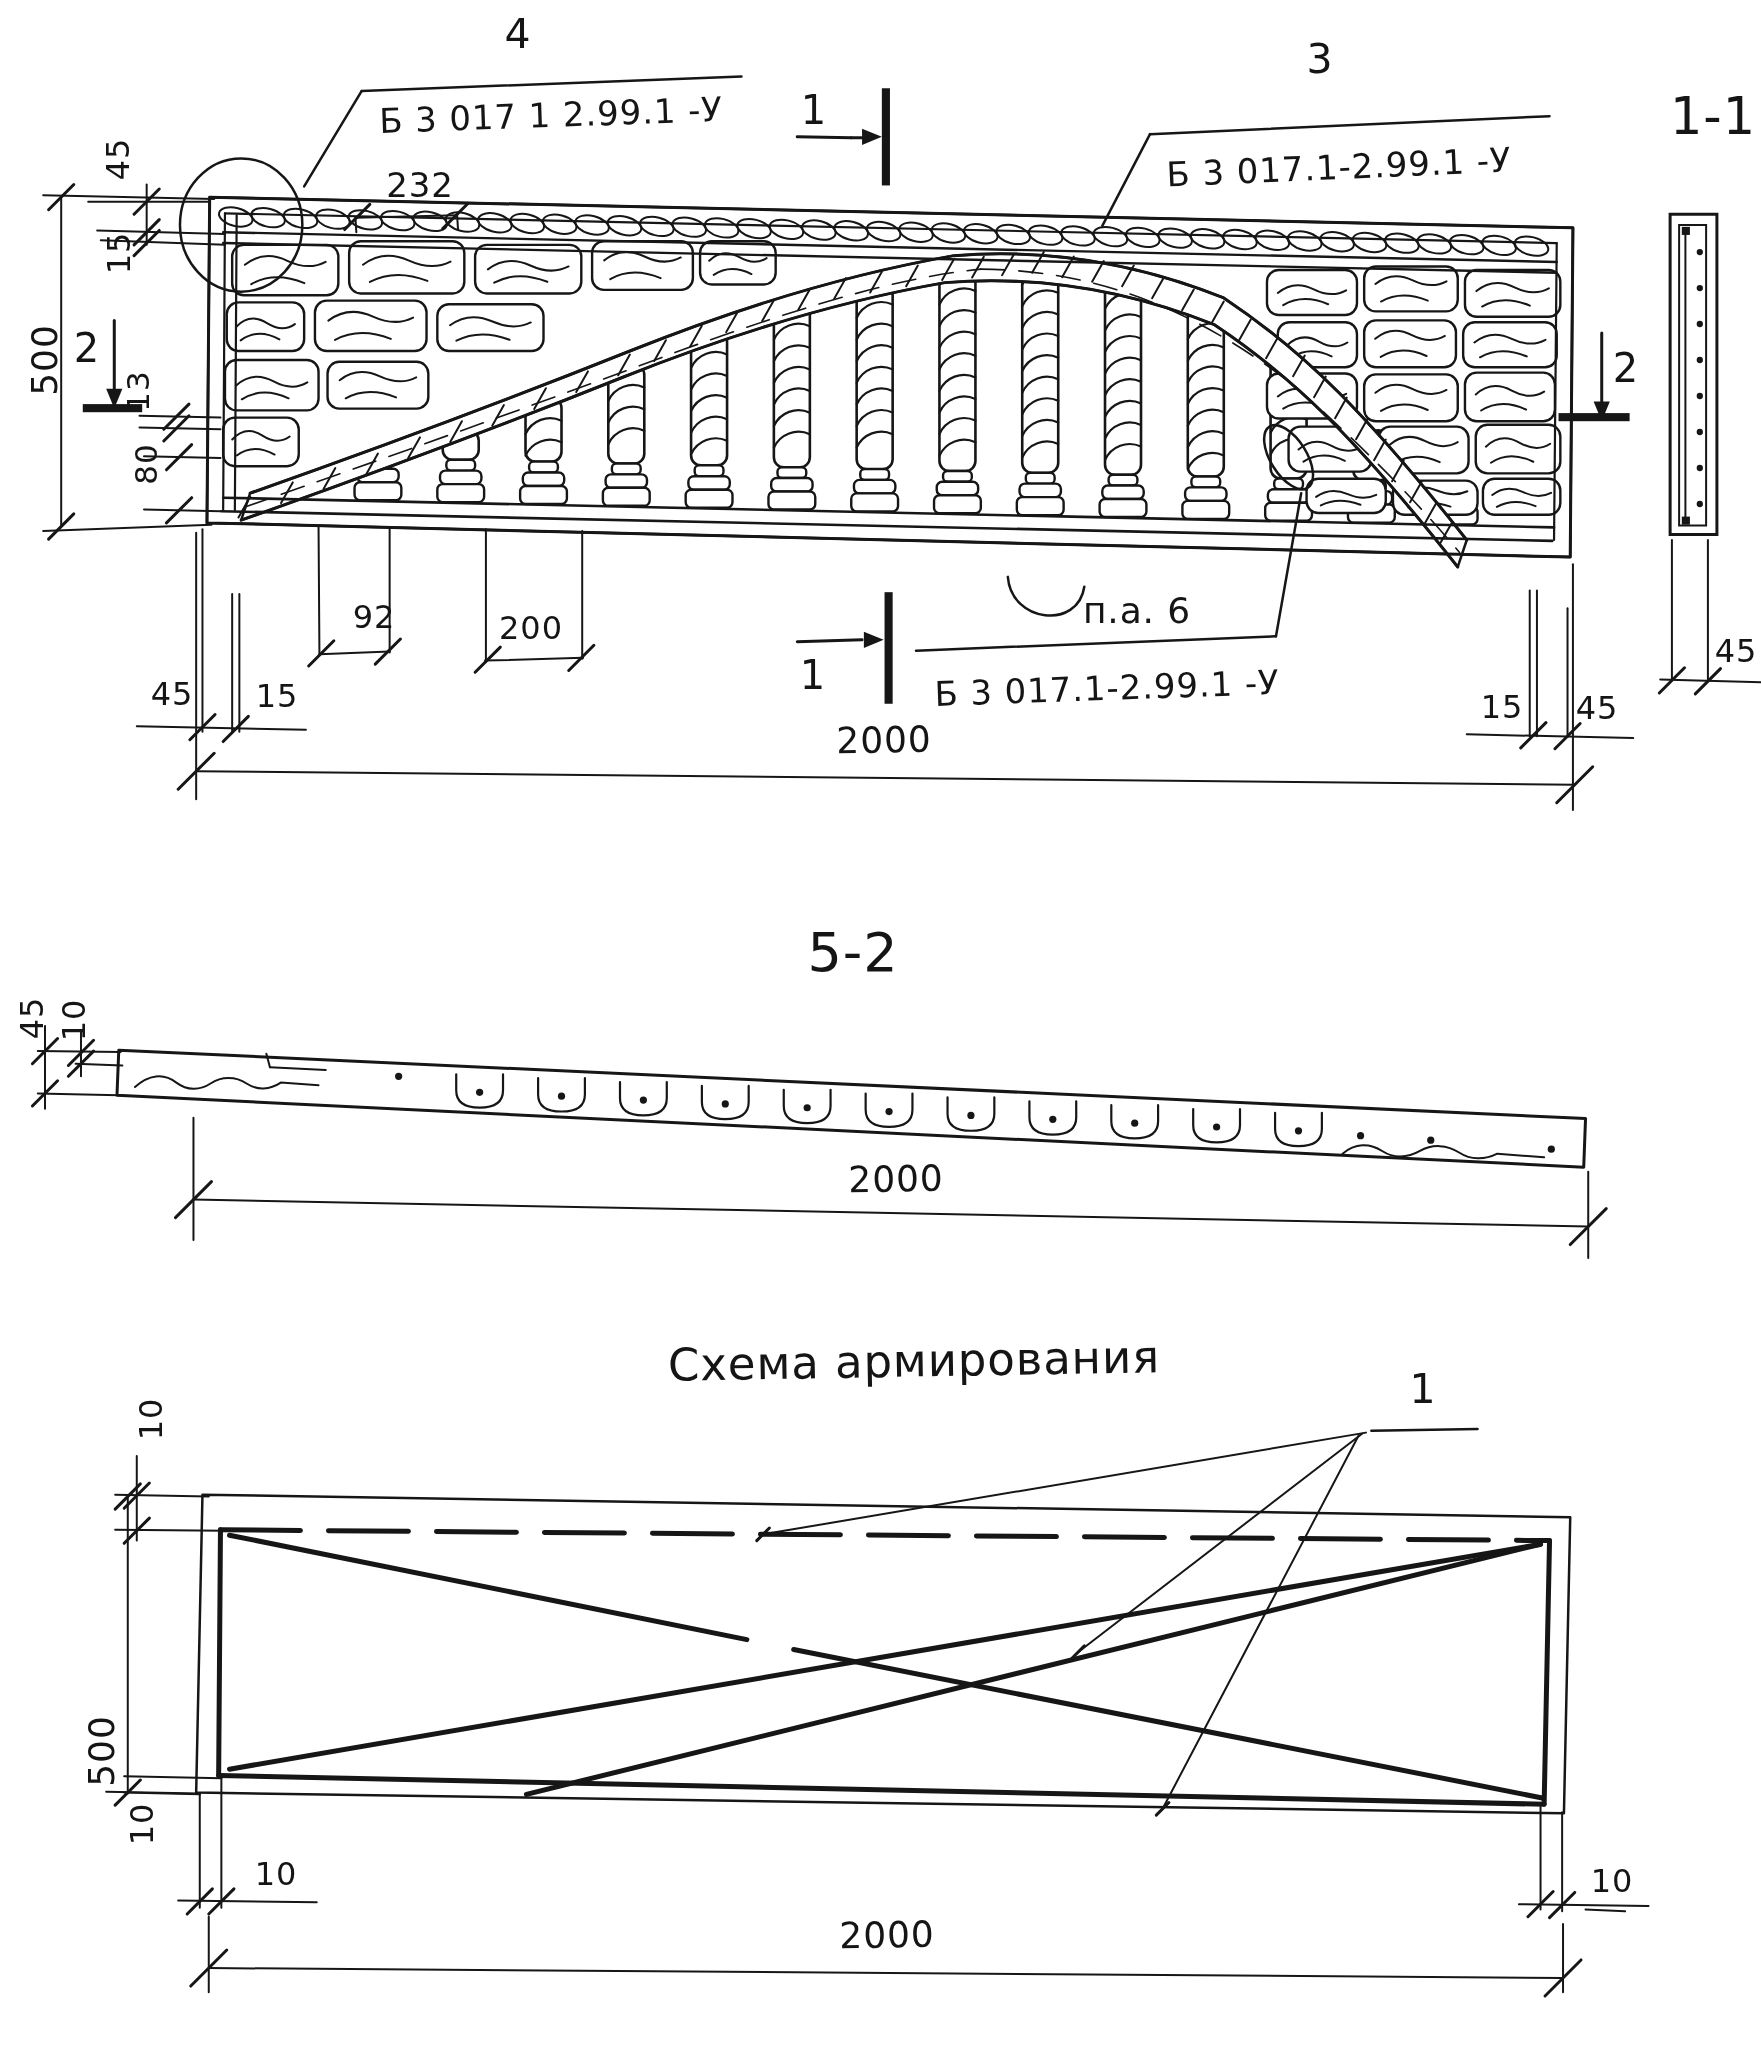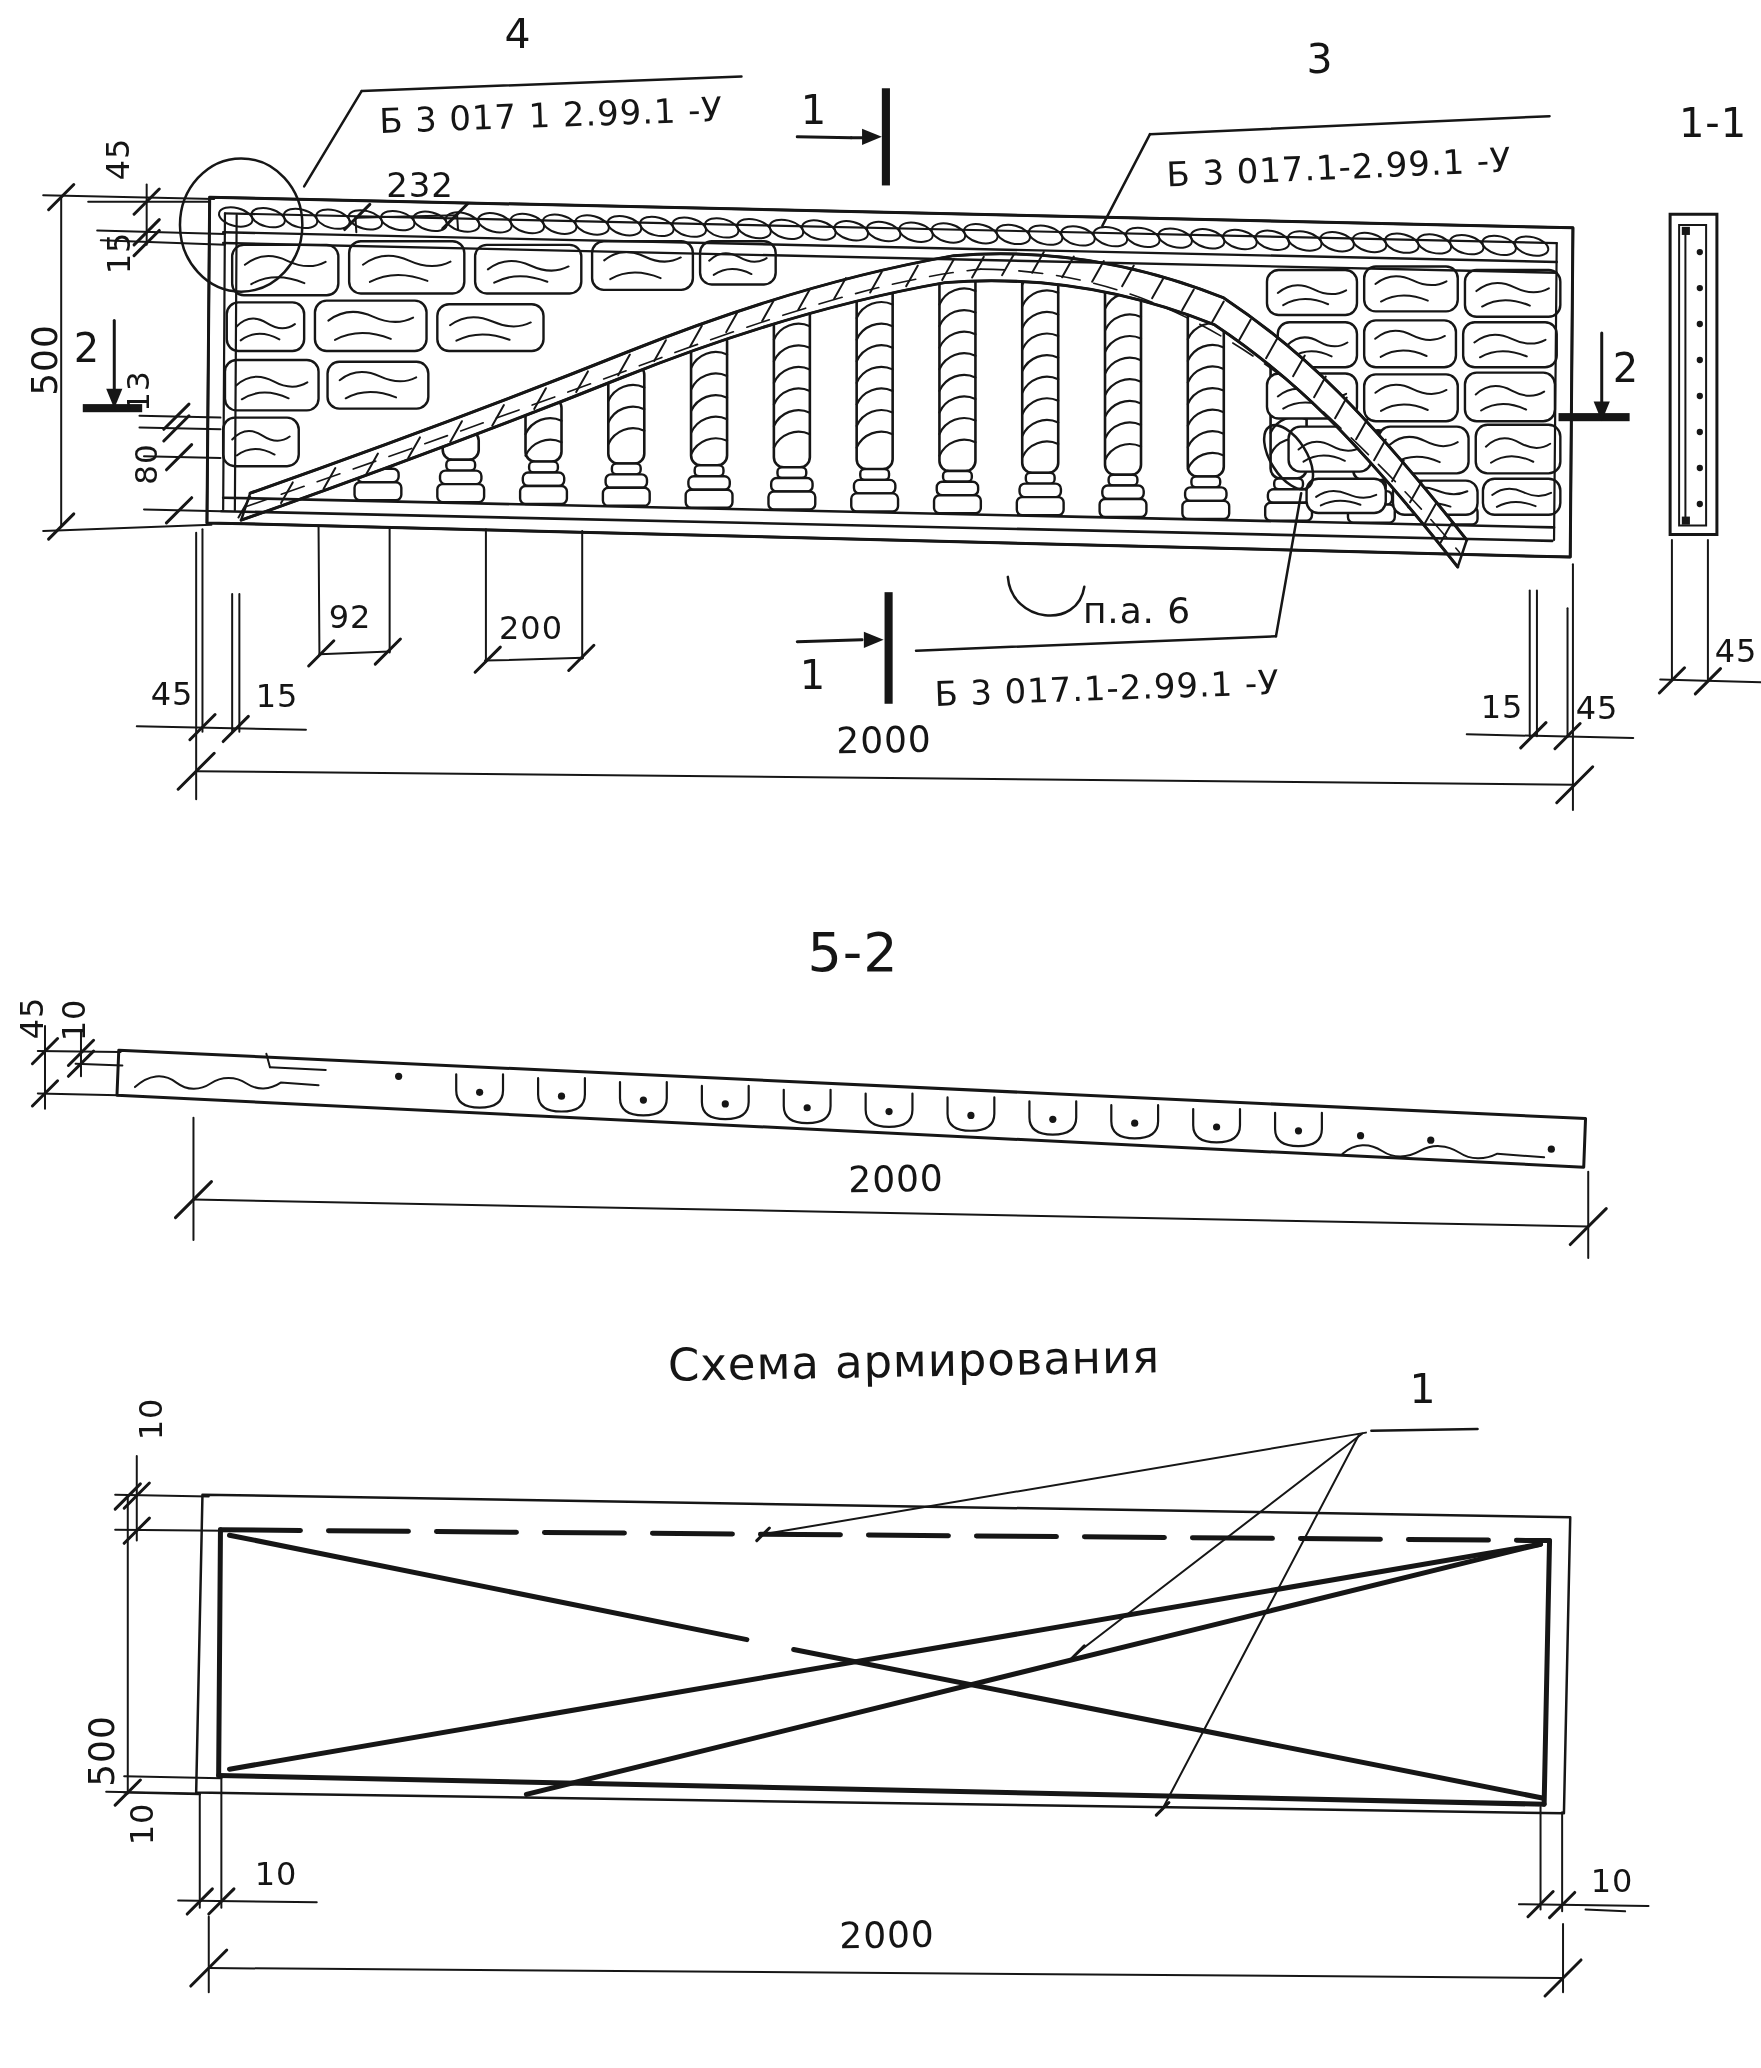--- a/index.html
+++ b/index.html
@@ -519,28 +519,28 @@
         <line x1="1717" y1="2218" x2="1757" y2="2178" stroke="#161616" stroke-width="3" stroke-linecap="round"></line>
       </g>
   </svg>
 
   <div class="lbl" style="left:518px;top:34px;font-size:41px">4</div>
   <div class="lbl" style="left:551px;top:115px;font-size:34px;--r:-2deg">Б 3 017 1 2.99.1  -У</div>
   <div class="lbl" style="left:420px;top:185px;font-size:34px">232</div>
   <div class="lbl" style="left:814px;top:110px;font-size:40px">1</div>
   <div class="lbl" style="left:1320px;top:59px;font-size:41px">3</div>
   <div class="lbl" style="left:1339px;top:167px;font-size:34px;--r:-2.5deg">Б 3 017.1-2.99.1  -У</div>
-  <div class="lbl" style="left:1713px;top:123px;font-size:40px">1-1</div>
+  <div class="lbl" style="left:1713px;top:116px;font-size:51px">1-1</div>
   <div class="lbl" style="left:118px;top:159px;font-size:32px;--r:-90deg">45</div>
   <div class="lbl" style="left:119px;top:253px;font-size:32px;--r:-90deg">15</div>
   <div class="lbl" style="left:44px;top:360px;font-size:36px;--r:-90deg">500</div>
   <div class="lbl" style="left:87px;top:348px;font-size:40px">2</div>
   <div class="lbl" style="left:138px;top:391px;font-size:31px;--r:-90deg">13</div>
   <div class="lbl" style="left:146px;top:464px;font-size:31px;--r:-90deg">80</div>
-  <div class="lbl" style="left:350px;top:617px;font-size:32px">92</div>
+  <div class="lbl" style="left:374px;top:617px;font-size:32px">92</div>
   <div class="lbl" style="left:531px;top:628px;font-size:32px">200</div>
   <div class="lbl" style="left:172px;top:694px;font-size:32px">45</div>
   <div class="lbl" style="left:277px;top:696px;font-size:32px">15</div>
   <div class="lbl" style="left:813px;top:675px;font-size:40px">1</div>
   <div class="lbl" style="left:1137px;top:610px;font-size:36px">п.а. 6</div>
   <div class="lbl" style="left:1107px;top:688px;font-size:34px;--r:-2deg">Б 3 017.1-2.99.1  -У</div>
   <div class="lbl" style="left:1502px;top:707px;font-size:32px">15</div>
   <div class="lbl" style="left:1597px;top:708px;font-size:32px">45</div>
   <div class="lbl" style="left:1736px;top:651px;font-size:32px">45</div>
   <div class="lbl" style="left:1626px;top:368px;font-size:40px">2</div>

